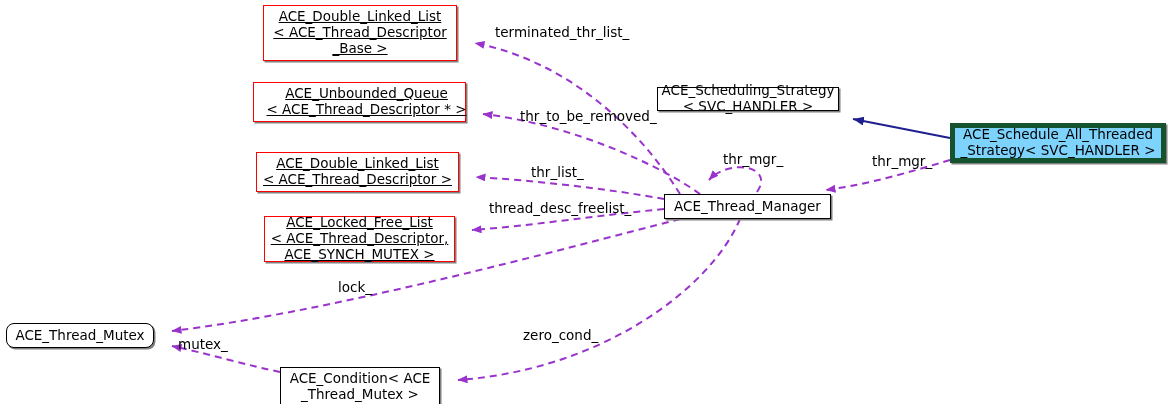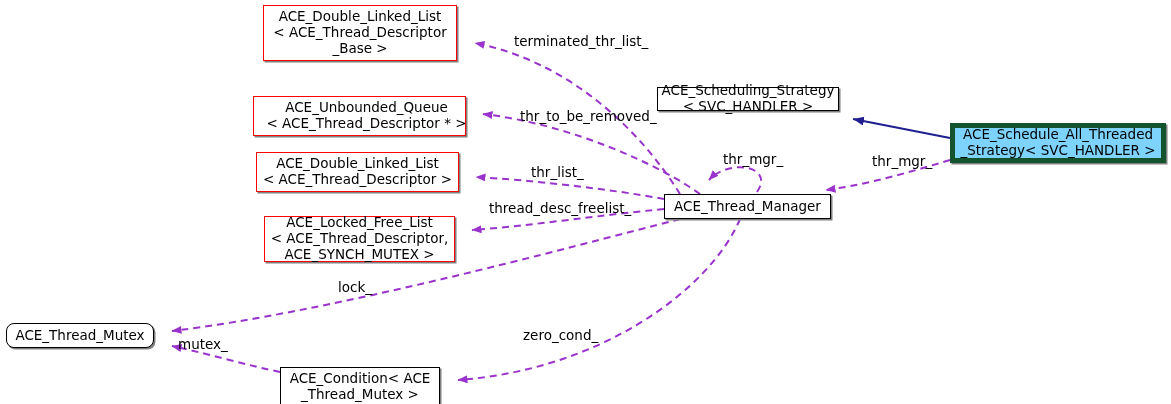--- a/index.html
+++ b/index.html
@@ -4,21 +4,21 @@
 <style>
   html,body{margin:0;padding:0;background:#ffffff;}
   body{font-family:"DejaVu Sans","Liberation Sans",sans-serif;}
   #diagram-root{position:relative;width:1171px;height:404px;background:#ffffff;overflow:hidden;}
   svg#edges{position:absolute;left:0;top:0;width:1171px;height:404px;}
   .node{position:absolute;box-sizing:border-box;display:flex;align-items:center;justify-content:center;text-align:center;line-height:1.18;}
   .node .label{display:block;white-space:pre;}
   .node.red{border:1px solid #ff0000;background:#ffffff;color:#000000;font-size:13.5px;}
   .node.black{border:1px solid #000000;background:#ffffff;color:#000000;font-size:13.5px;}
   .node.black.shadow{box-shadow:1.5px 1.5px 0 0 #808080;}
-  .node.red.shadow{box-shadow:1.5px 1.5px 0 0 #808080;}
+  .node.red.shadow{box-shadow:1.5px 1.5px 0 0 #808080;text-decoration:underline;}
   .node.highlight{border:5px solid #14532d;background:#7dd3fc;color:#000000;font-size:13.5px;box-shadow:1.5px 1.5px 0 0 #808080;}
   .edge-label{position:absolute;font-size:13.5px;color:#000000;white-space:pre;background:transparent;}
 </style>
 </head>
 <body>
 
 <div id="diagram-root">
 
   <svg id="edges" viewBox="0 0 1171 404">
     <defs>
@@ -50,21 +50,21 @@
 
     <path d="M 950,138 L 853,119" fill="none" stroke="#1f1f8f" stroke-width="2" marker-end="url(#arrow-navy)"></path>
   </svg>
 
   <div class="node red shadow" style="left:263px;top:5px;width:194px;height:56px;">
     <span class="label">ACE_Double_Linked_List
 &lt; ACE_Thread_Descriptor
 _Base &gt;</span>
   </div>
 
-  <div class="node red shadow" style="left:253px;top:96px;width:213px;height:40px;padding-left:14px;">
+  <div class="node red shadow" style="left:253px;top:82px;width:213px;height:40px;padding-left:14px;">
     <span class="label">ACE_Unbounded_Queue
 &lt; ACE_Thread_Descriptor * &gt;</span>
   </div>
 
   <div class="node red shadow" style="left:256px;top:152px;width:203px;height:40px;">
     <span class="label">ACE_Double_Linked_List
 &lt; ACE_Thread_Descriptor &gt;</span>
   </div>
 
   <div class="node red shadow" style="left:264px;top:216px;width:191px;height:46px;">
@@ -89,21 +89,21 @@
   <div class="node black shadow" style="left:657px;top:87px;width:182px;height:24px;">
     <span class="label">ACE_Scheduling_Strategy
 &lt; SVC_HANDLER &gt;</span>
   </div>
 
   <div class="node highlight" style="left:950px;top:123px;width:216px;height:40px;">
     <span class="label">ACE_Schedule_All_Threaded
 _Strategy&lt; SVC_HANDLER &gt;</span>
   </div>
 
-  <div class="edge-label" style="left:495px;top:33px;margin-left:19px;">terminated_thr_list_</div>
+  <div class="edge-label" style="left:495px;top:24px;">terminated_thr_list_</div>
 
   <div class="edge-label" style="left:492px;top:108px;padding-left:28px;">thr_to_be_removed_</div>
 
   <div class="edge-label" style="left:531px;top:164px;">thr_list_</div>
 
   <div class="edge-label" style="left:489px;top:200px;">thread_desc_freelist_</div>
 
   <div class="edge-label" style="left:338px;top:279px;text-align:right;">lock_</div>
 
   <div class="edge-label" style="left:178px;top:336px;">mutex_</div>

